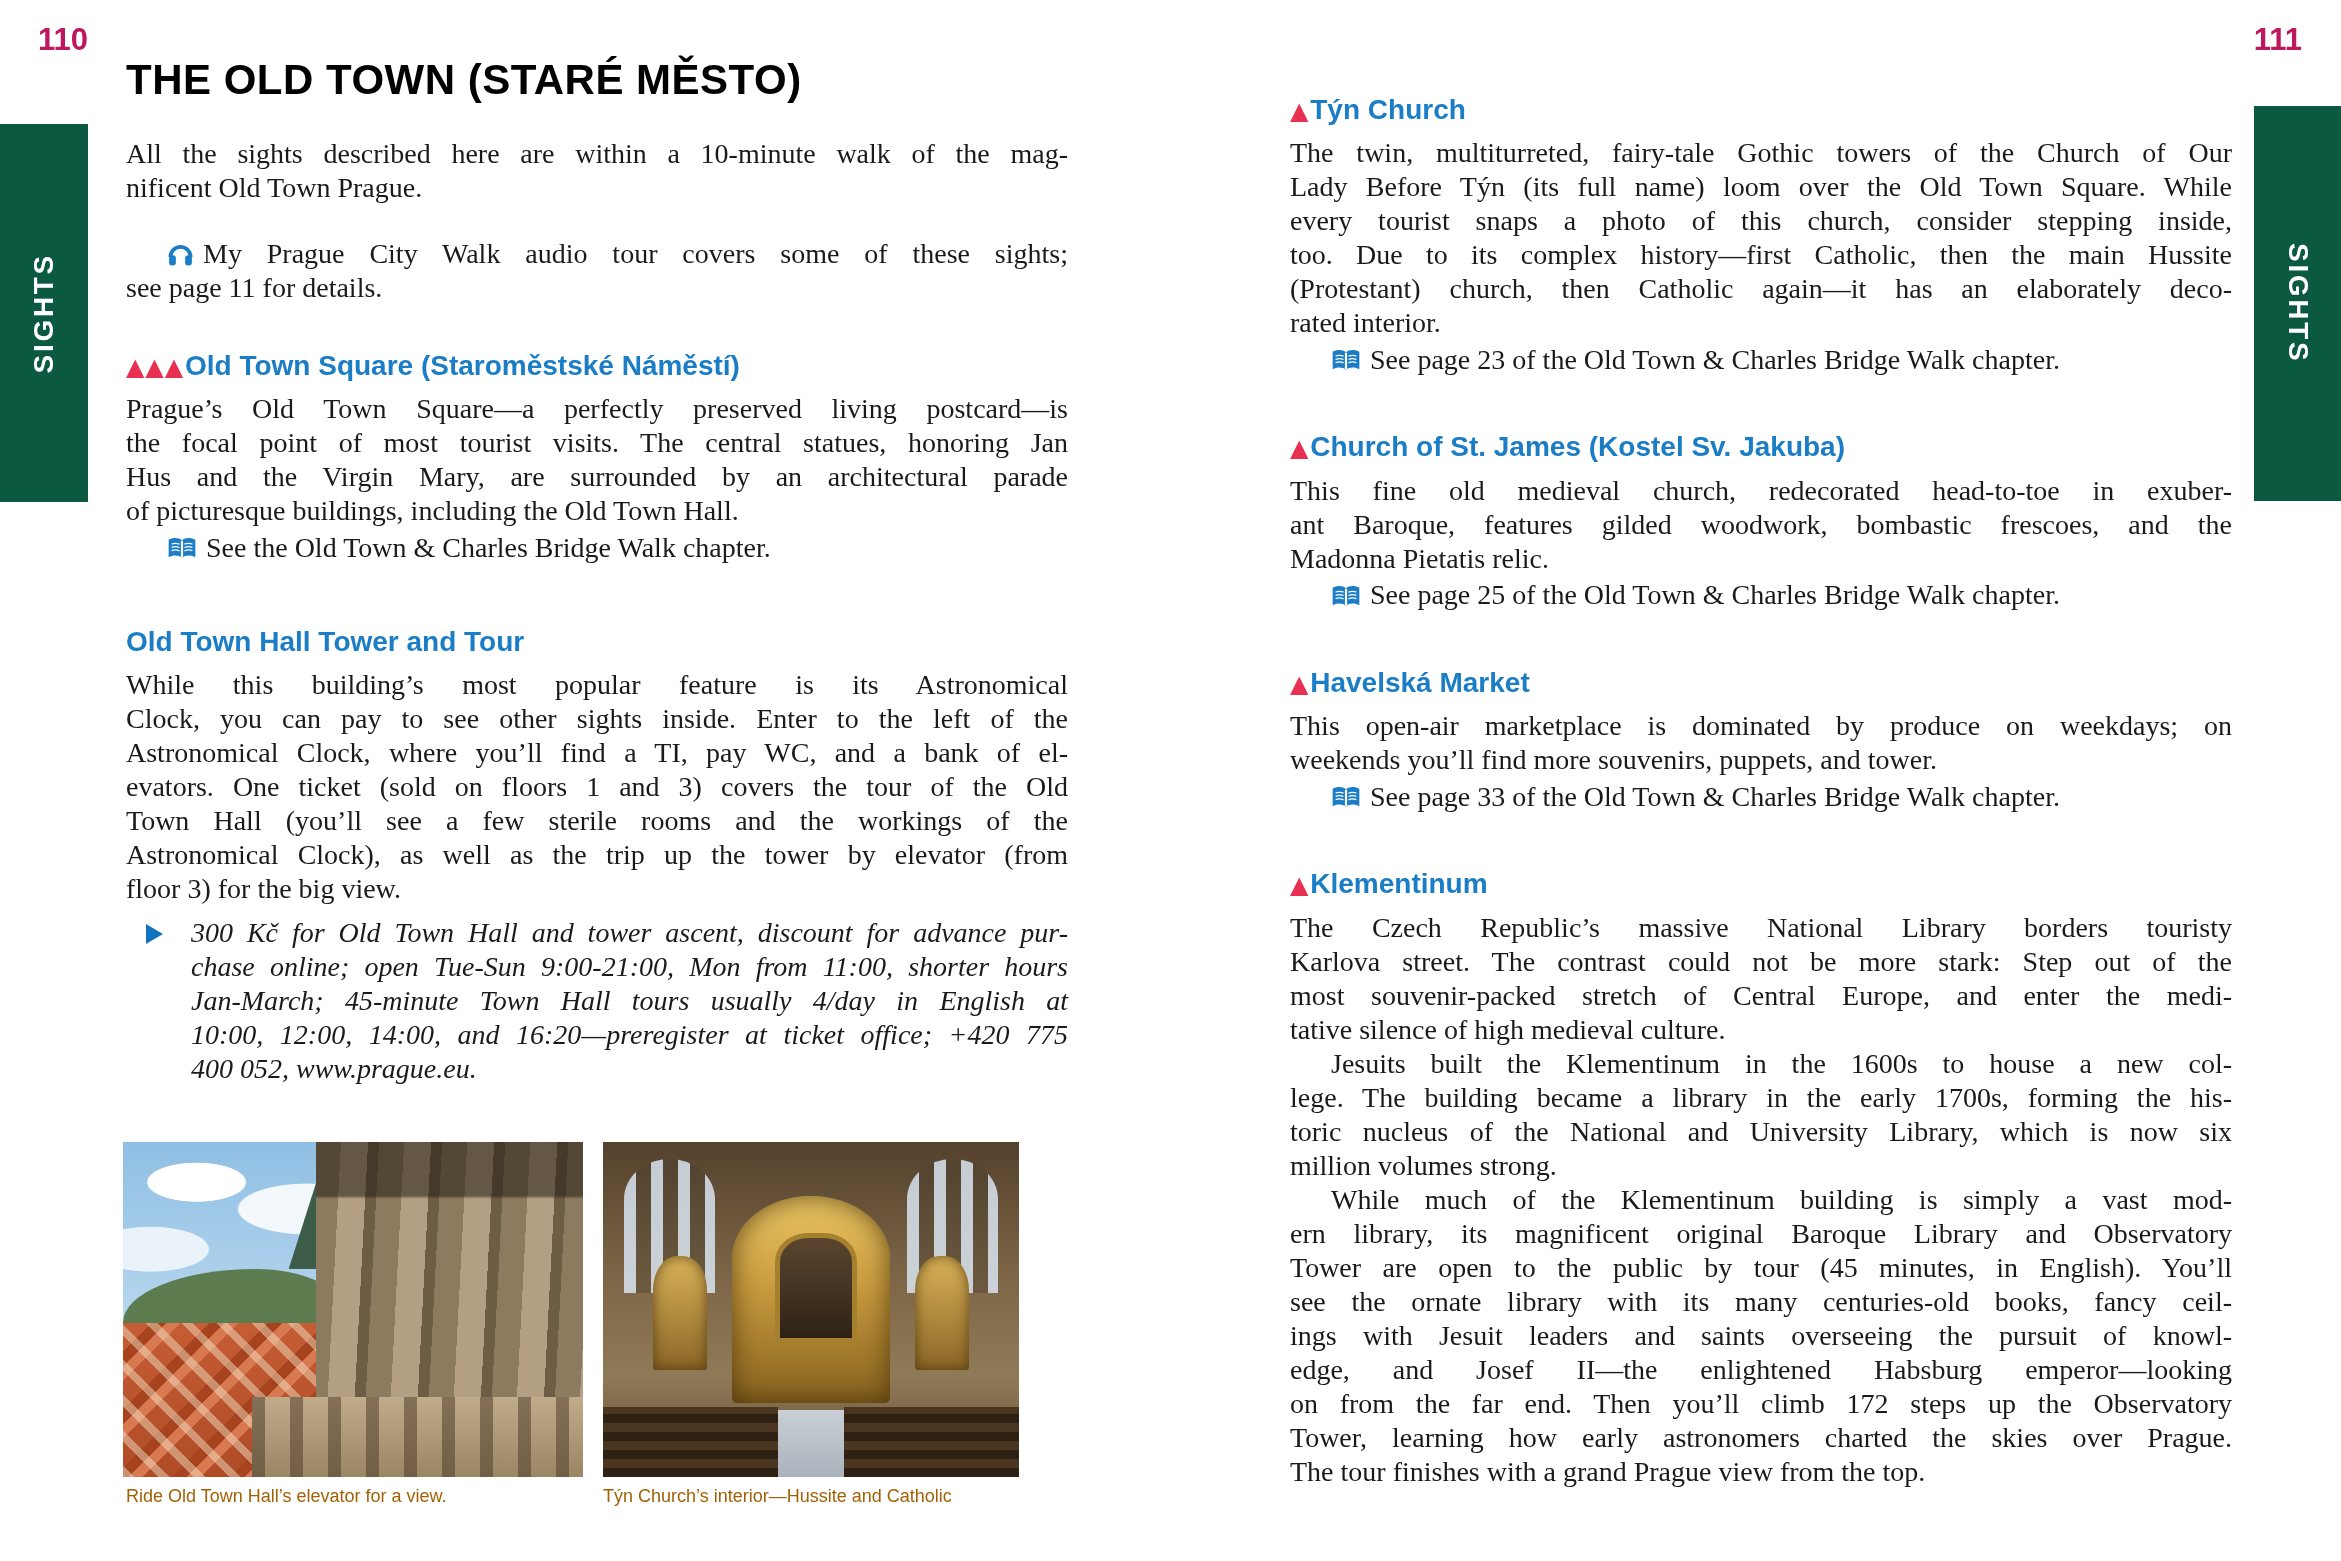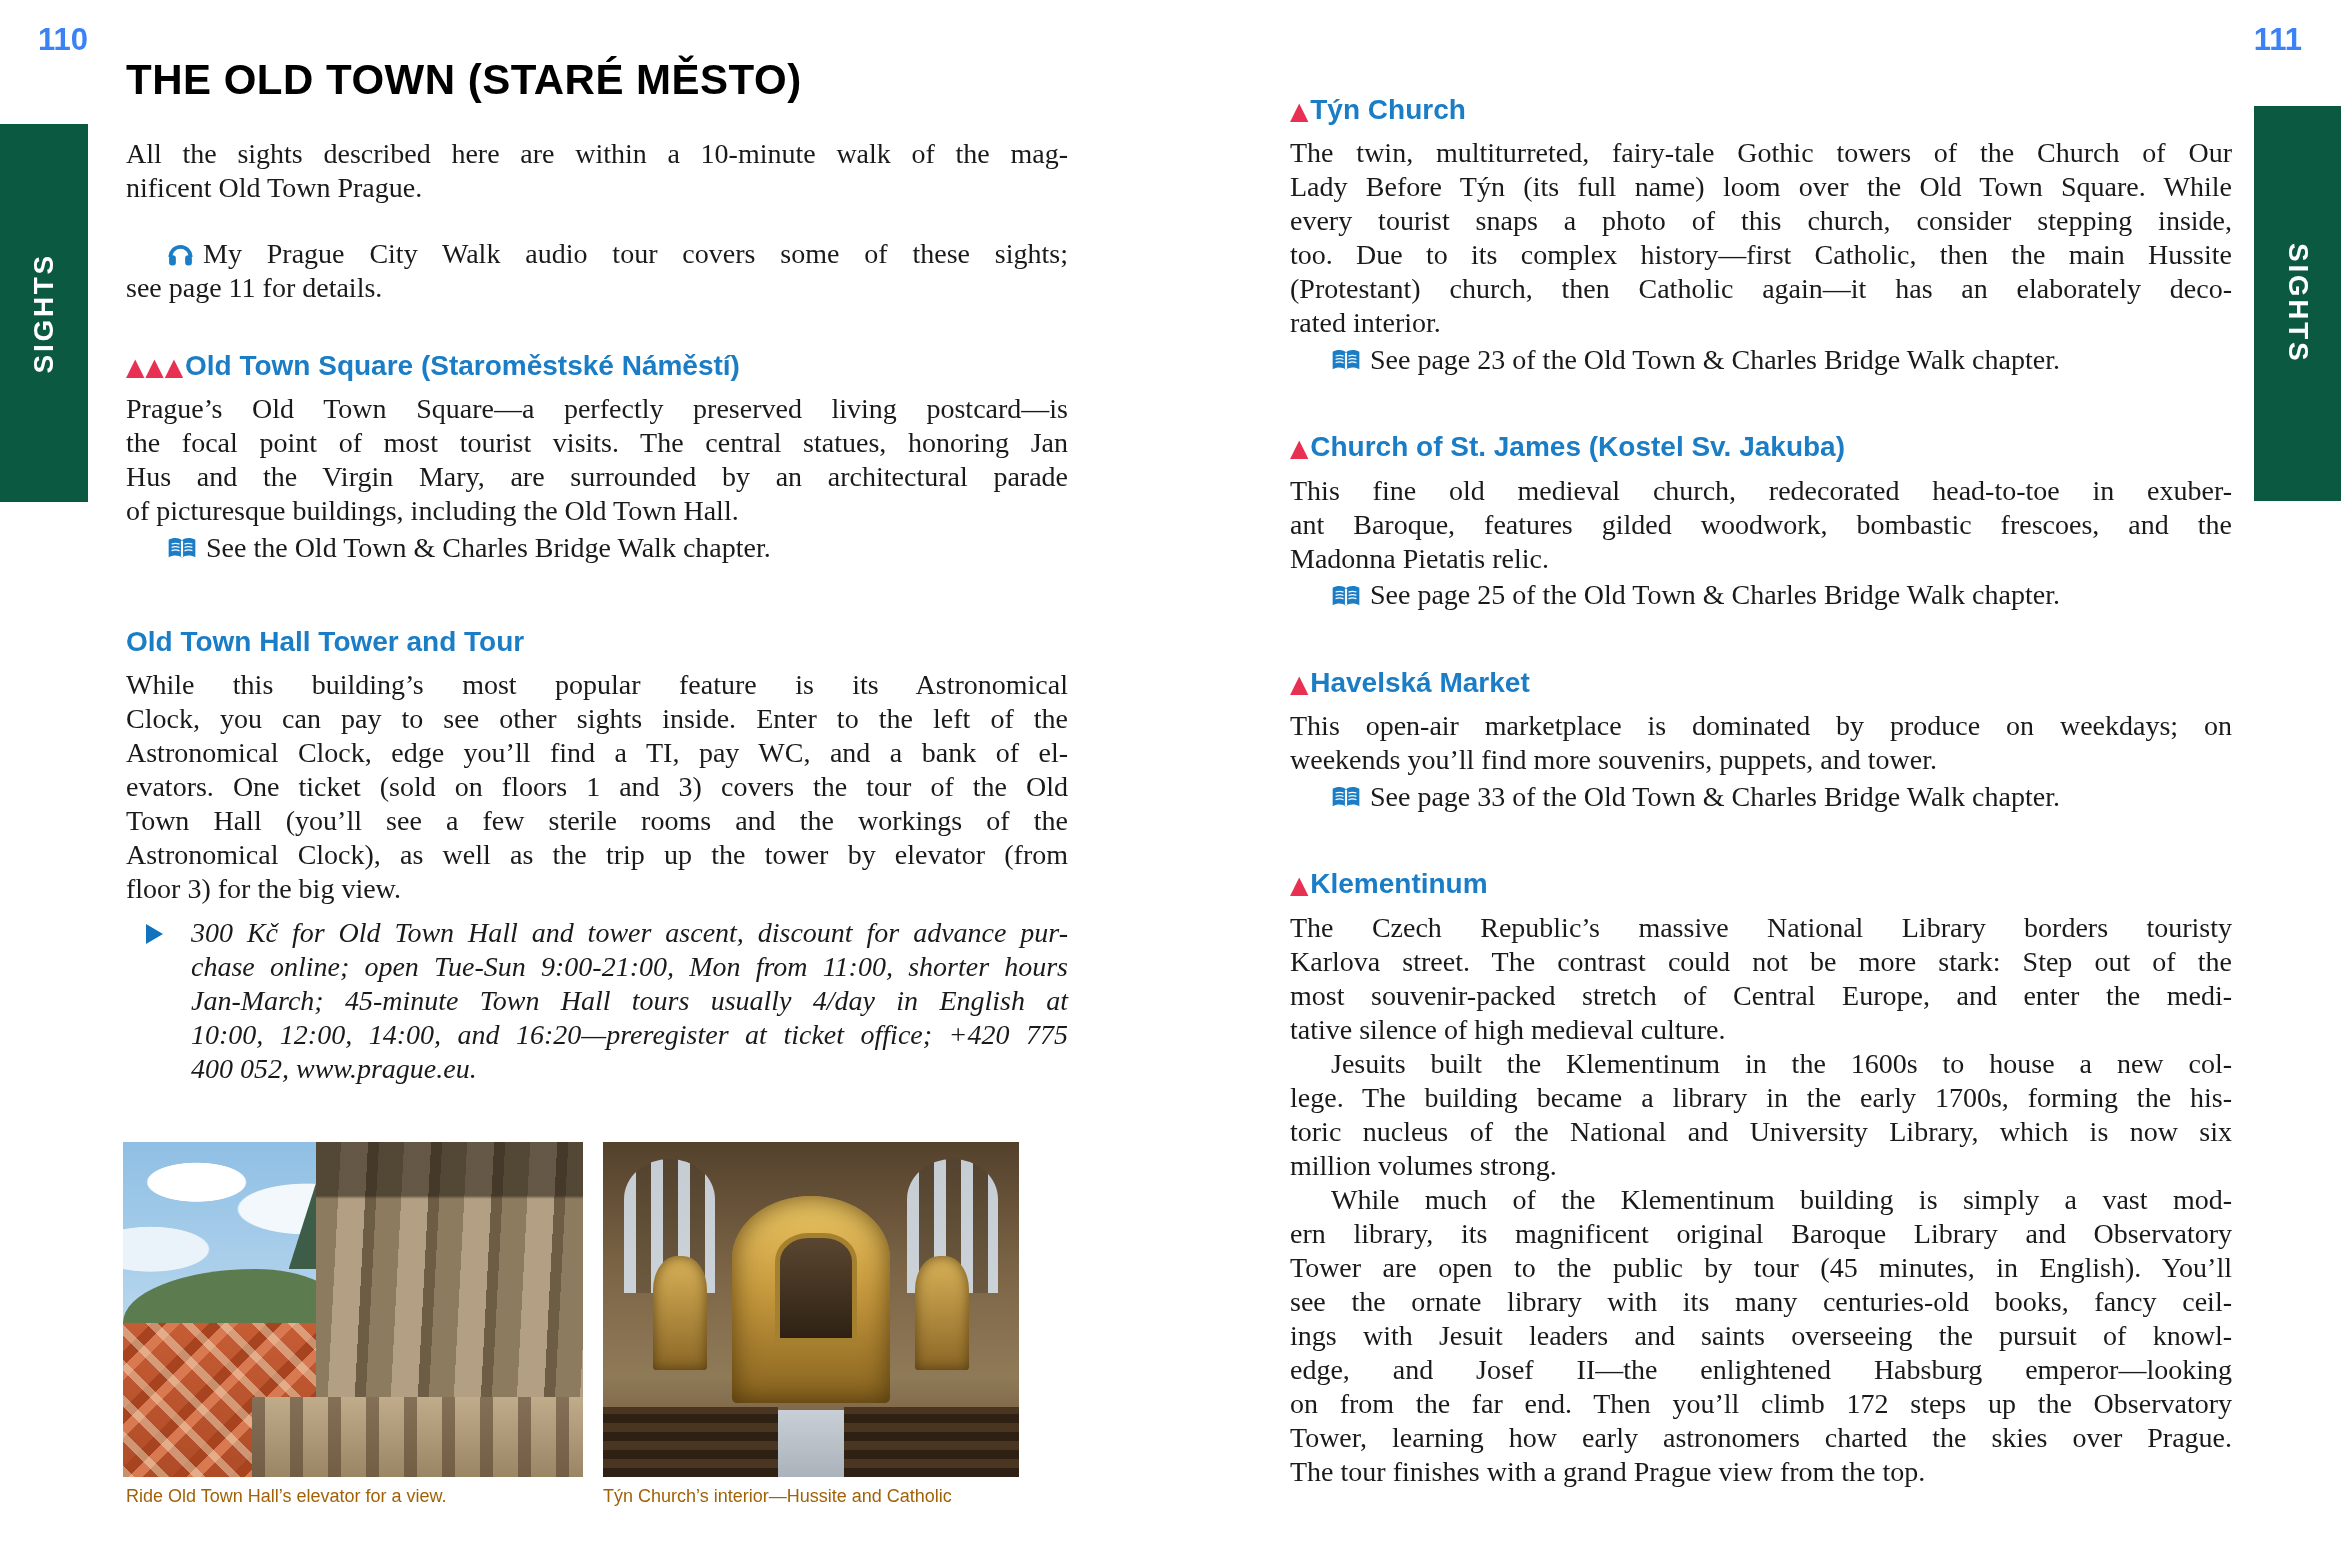--- a/index.html
+++ b/index.html
@@ -1,21 +1,21 @@
 <!DOCTYPE html>
 <html style="font-size:14.4px"><head>
 <meta charset="utf-8">
 <style>
   html,body{margin:0;padding:0;background:#ffffff;}
   .spread{position:relative;width:2342px;height:1561px;background:#ffffff;overflow:hidden;
           font-family:"Liberation Serif","DejaVu Serif",serif;color:#1A1A1A;}
 
   
   .page-number{position:absolute;top:21.6px;font-family:"Liberation Sans",sans-serif;
-               font-weight:bold;font-size:31px;color:#3b82f6;}
+               font-weight:bold;font-size:31px;color:#be185d;}
   .page-number.left{left:38px;}
   .page-number.right{right:40px;}
 
   
   .tab{position:absolute;background:#0B5940;display:flex;align-items:center;justify-content:center;}
   .tab-left{left:0;top:124px;width:88px;height:378px;}
   .tab-right{right:0;top:106px;width:88px;height:395px;}
   .tab-label{color:#ffffff;font-family:"Liberation Sans",sans-serif;font-weight:bold;
              font-size:28px;letter-spacing:2.7px;writing-mode:vertical-rl;}
   .tab-left .tab-label{transform:rotate(180deg);}
@@ -151,21 +151,21 @@
                 <path d="M2 3 C7 0 14 0 18 3.5 C22 0 29 0 34 3 L34 24 C29 21 22 21 18 24.5 C14 21 7 21 2 24 Z" fill="#1A7DC6"></path>
                 <path d="M18 4 L18 24" stroke="#ffffff" stroke-width="2.6"></path>
                 <path d="M5.5 8 C9 6.8 12 6.8 15 8.2 M5.5 12 C9 10.8 12 10.8 15 12.2 M5.5 16 C9 14.8 12 14.8 15 16.2 M21 8.2 C24 6.8 27 6.8 30.5 8 M21 12.2 C24 10.8 27 10.8 30.5 12 M21 16.2 C24 14.8 27 14.8 30.5 16" stroke="#ffffff" stroke-width="1.5" fill="none"></path>
               </svg></span><span>See the Old Town &amp; Charles Bridge Walk chapter.</span></div>
         </div>
         <div class="section">
           <div class="heading"><span>Old Town Hall Tower and Tour</span></div>
           <div class="para body">
             <div class="line">While this building’s most popular feature is its Astronomical</div>
             <div class="line">Clock, you can pay to see other sights inside. Enter to the left of the</div>
-            <div class="line">Astronomical Clock, edge you’ll find a TI, pay WC, and a bank of el-</div>
+            <div class="line">Astronomical Clock, where you’ll find a TI, pay WC, and a bank of el-</div>
             <div class="line">evators. One ticket (sold on floors 1 and 3) covers the tour of the Old</div>
             <div class="line">Town Hall (you’ll see a few sterile rooms and the workings of the</div>
             <div class="line">Astronomical Clock), as well as the trip up the tower by elevator (from</div>
             <div class="line last">floor 3) for the big view.</div>
           </div>
           <div class="para bullet">
             <span class="bullet-marker"></span>
             <div class="line">300 Kč for Old Town Hall and tower ascent, discount for advance pur-</div>
             <div class="line">chase online; open Tue-Sun 9:00-21:00, Mon from 11:00, shorter hours</div>
             <div class="line">Jan-March; 45-minute Town Hall tours usually 4/day in English at</div>

